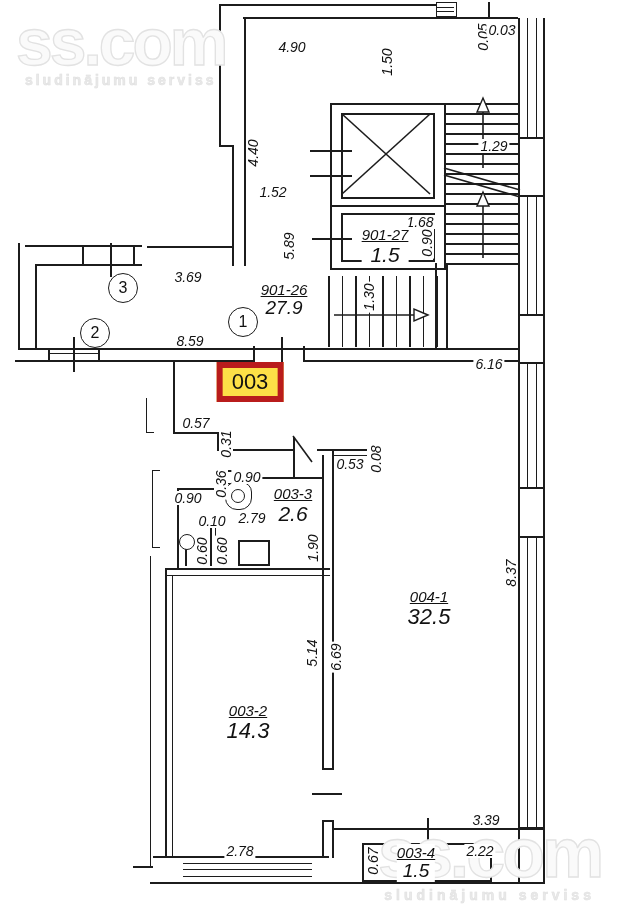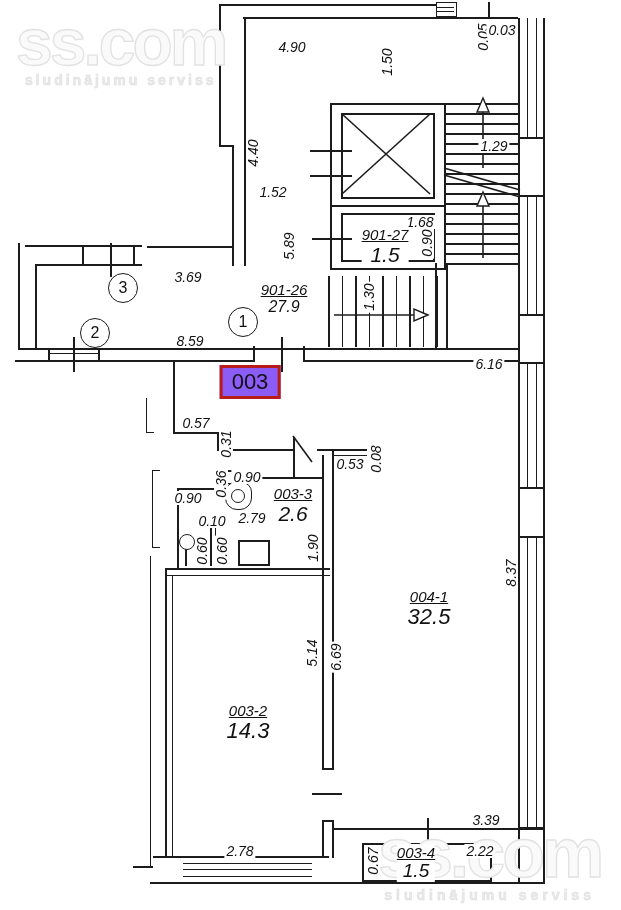--- a/index.html
+++ b/index.html
@@ -13,21 +13,21 @@
   .dim.rot{transform:translate(-50%,-50%) rotate(-90deg);}
   .room{position:absolute;transform:translate(-50%,0);text-align:center;color:#111;z-index:6;}
   .room .code{font:italic 15px "Liberation Sans",sans-serif;text-decoration:underline;
               line-height:1.15;white-space:nowrap;background:#fff;}
   .room .area{font:italic 21px "Liberation Sans",sans-serif;line-height:1.1;
               white-space:nowrap;background:#fff;}
   .axis{position:absolute;width:28px;height:28px;border:1.5px solid #1c1c1c;border-radius:50%;
         background:#fff;display:flex;align-items:center;justify-content:center;
         font:16px "Liberation Sans",sans-serif;color:#111;
         transform:translate(-50%,-50%);z-index:7;}
-  .unit-box{position:absolute;border:3px solid #b91c1c;background:#8b5cf6;color:#111;
+  .unit-box{position:absolute;border:6px solid #b91c1c;background:#fde047;color:#111;
             font:22px "Liberation Sans",sans-serif;padding:1px 9px;
             transform:translate(-50%,-50%);z-index:7;}
   .wm{position:absolute;z-index:1;pointer-events:none;text-align:center;}
   .wm .brand{font-weight:bold;letter-spacing:-3px;color:#fafafa;
              -webkit-text-stroke:1.3px #e2e2e2;line-height:.85;}
   .wm .tag{font-weight:bold;color:#e9e9e9;-webkit-text-stroke:.6px #e0e0e0;}
   #wm-tl .brand{font-size:66px;}
   #wm-tl .tag{font-size:14px;letter-spacing:3px;margin-top:2px;}
   #wm-br .brand{font-size:70px;}
   #wm-br .tag{font-size:14px;letter-spacing:4px;margin-top:3px;}
@@ -258,21 +258,21 @@
       <span class="dim rot" style="left: 313px; top: 548px;">1.90</span>
       <span class="dim rot" style="left: 511px; top: 573px;">8.37</span>
       <span class="dim rot" style="left: 312px; top: 653px;">5.14</span>
       <span class="dim rot" style="left: 336px; top: 657px;">6.69</span>
       <span class="dim" style="left: 240px; top: 851px;">2.78</span>
       <span class="dim" style="left: 486px; top: 820px;">3.39</span>
       <span class="dim" style="left: 480px; top: 851px;">2.22</span>
       <span class="dim rot" style="left: 373px; top: 861px;">0.67</span>
       <div class="room" style="left: 284px; top: 281px;">
         <div class="code">901-26</div>
-        <div class="area" style="font-size: 16px;">27.9</div>
+        <div class="area" style="font-size: 19px;">27.9</div>
       </div>
       <div class="room" style="left: 385px; top: 226px;">
         <div class="code">901-27</div>
         <div class="area" style="font-size: 21px;">1.5</div>
       </div>
       <div class="room" style="left: 429px; top: 588px;">
         <div class="code">004-1</div>
         <div class="area" style="font-size: 22px;">32.5</div>
       </div>
       <div class="room" style="left: 248px; top: 702px; text-align: center;">

